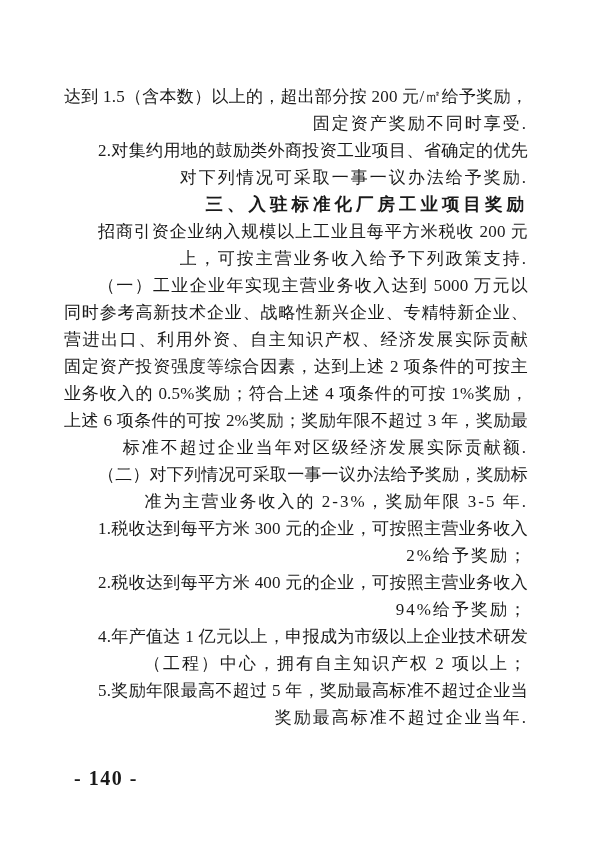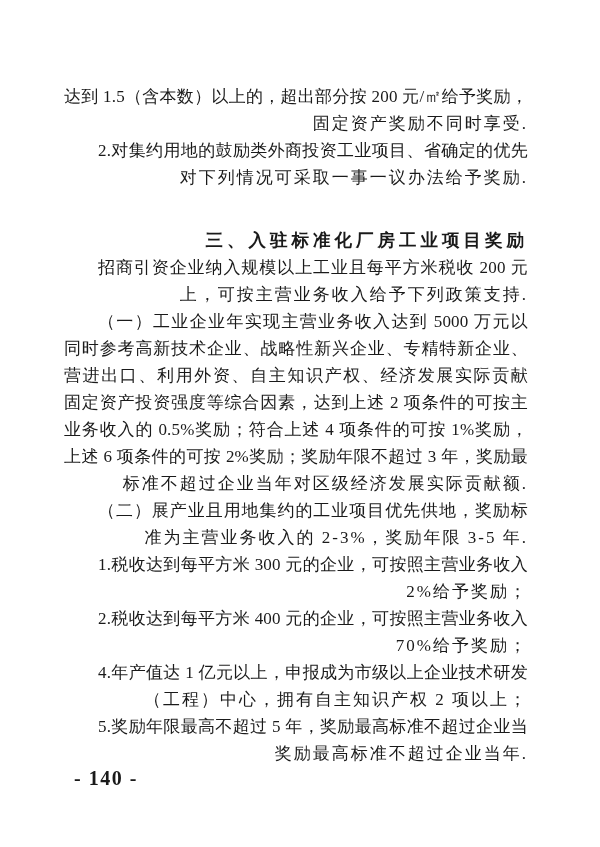--- a/index.html
+++ b/index.html
@@ -41,21 +41,20 @@
   
   .ind {
     text-indent: 34px;
   }
   
   .hd {
     font-family: "Liberation Sans", "DejaVu Sans", sans-serif;
     font-weight: bold;
     font-size: 17.5px;
     letter-spacing: 4px;
-    margin-top: 36px;
   }
   .footer {
     position: absolute;
     left: 74px;
     top: 766px;
     font-size: 20px;
     font-weight: bold;
     letter-spacing: 1.5px;
     line-height: 24px;
   }
@@ -72,25 +71,25 @@
     <div class="line ind hd">三、入驻标准化厂房工业项目奖励</div>
     <div class="line ind jl">招商引资企业纳入规模以上工业且每平方米税收 200 元以</div>
     <div class="line">上，可按主营业务收入给予下列政策支持.</div>
     <div class="line ind jl">（一）工业企业年实现主营业务收入达到 5000 万元以上，</div>
     <div class="line jl">同时参考高新技术企业、战略性新兴企业、专精特新企业、自</div>
     <div class="line jl">营进出口、利用外资、自主知识产权、经济发展实际贡献额、</div>
     <div class="line jl">固定资产投资强度等综合因素，达到上述 2 项条件的可按主营</div>
     <div class="line jl">业务收入的 0.5%奖励；符合上述 4 项条件的可按 1%奖励，符合</div>
     <div class="line jl">上述 6 项条件的可按 2%奖励；奖励年限不超过 3 年，奖励最高</div>
     <div class="line">标准不超过企业当年对区级经济发展实际贡献额.</div>
-    <div class="line ind jl">（二）展产业且用地集约的工业项目优先供地，奖励标</div>
+    <div class="line ind jl">（二）对下列情况可采取一事一议办法给予奖励，奖励标</div>
     <div class="line">准为主营业务收入的 2-3%，奖励年限 3-5 年.</div>
     <div class="line ind jl">1.税收达到每平方米 300 元的企业，可按照主营业务收入的</div>
     <div class="line">2%给予奖励；</div>
     <div class="line ind jl">2.税收达到每平方米 400 元的企业，可按照主营业务收入的</div>
-    <div class="line">70%给予奖励；</div>
+    <div class="line">94%给予奖励；</div>
     <div class="line ind jl">4.年产值达 1 亿元以上，申报成为市级以上企业技术研发</div>
     <div class="line">（工程）中心，拥有自主知识产权 2 项以上；</div>
     <div class="line ind jl">5.奖励年限最高不超过 5 年，奖励最高标准不超过企业当年</div>
     <div class="line">奖励最高标准不超过企业当年.</div>
   </div>
   <div class="footer">- 140 -</div>
 </div>
 
 </body></html>

